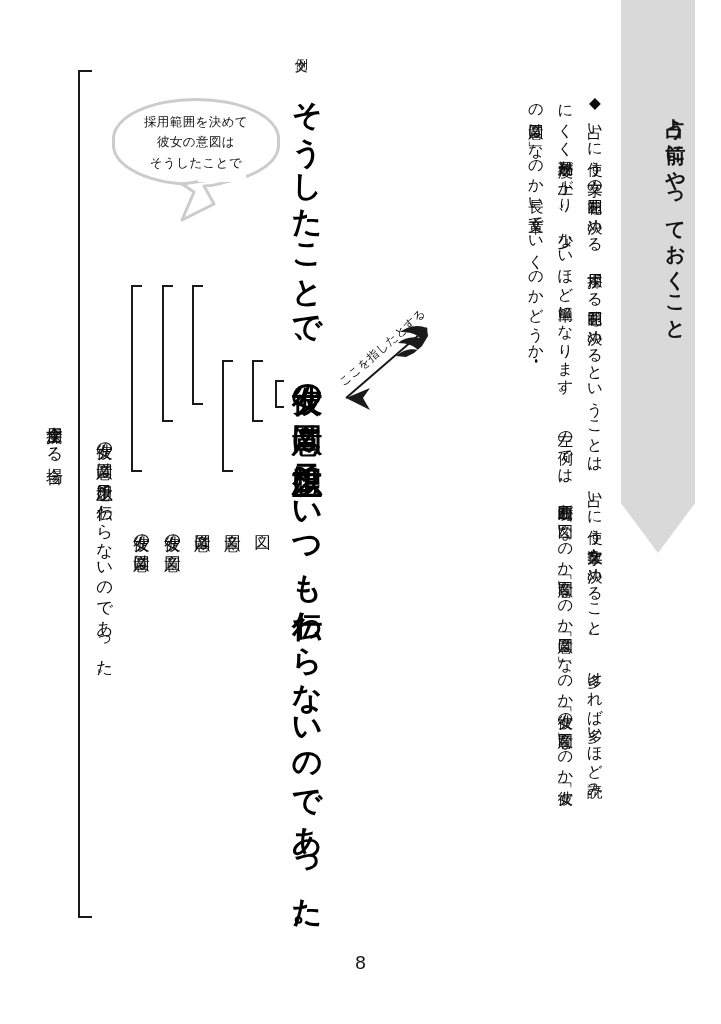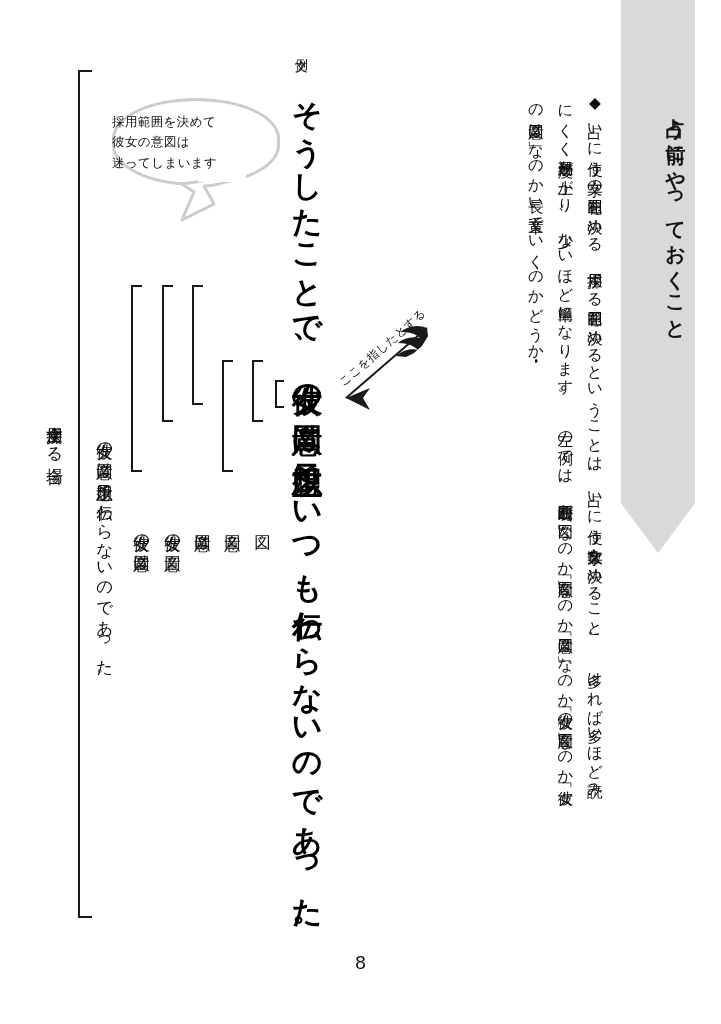--- a/index.html
+++ b/index.html
@@ -100,21 +100,21 @@
     border: 3px solid #cccccc;
     border-radius: 50% / 46%;
     background: #ffffff;
     box-sizing: border-box;
   }
   .bubble-text {
     position: absolute;
     top: 112px;
     left: 112px;
     width: 168px;
-    text-align: left;
+    text-align: center;
     font-size: 12.5px;
     line-height: 1.62;
     letter-spacing: 0.4px;
     color: #111111;
   }
   .bubble-tail {
     position: absolute;
     top: 170px;
     left: 178px;
     width: 70px;
@@ -219,21 +219,21 @@
   <div class="example-sentence">そうしたことで、彼女の意図は予想以上にいつも伝わらないのであった。</div>
 
   <div class="bubble"></div>
   <svg class="bubble-tail" viewBox="0 0 70 60">
     <path d="M60 6 C46 14, 36 16, 26 16 L36 34 L4 50 L16 22 L4 14 Z" fill="#ffffff" stroke="#cccccc" stroke-width="3" stroke-linejoin="round"></path>
     <rect x="20" y="0" width="48" height="12" fill="#ffffff"></rect>
   </svg>
   <div class="bubble-text">
     <div>採用範囲を決めて</div>
     <div>彼女の意図は</div>
-    <div>迷ってしまいます</div>
+    <div>そうしたことで</div>
   </div>
 
   <svg class="arrow-wrap" viewBox="0 0 110 110">
     <line x1="97" y1="16" x2="16" y2="86" stroke="#1a1a1a" stroke-width="2"></line>
     <path d="M16 86 L40 76 L33 86 L40 98 Z" fill="#1a1a1a"></path>
     <path d="M97 16 C88 12, 78 14, 70 20 C80 20, 86 22, 90 26 C82 24, 74 26, 68 31
              C78 31, 84 34, 88 38 C80 36, 72 39, 66 44 L76 45 L84 41 L92 34 L98 24 Z" fill="#1a1a1a"></path>
   </svg>
   <div class="arrow-label">ここを指したとする</div>
 

